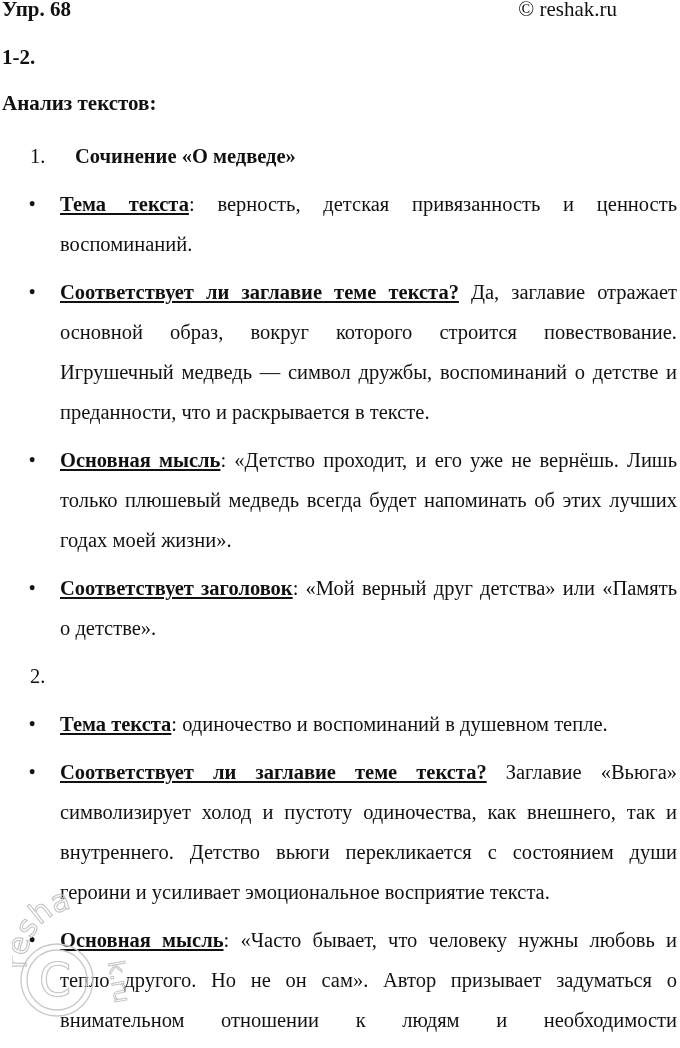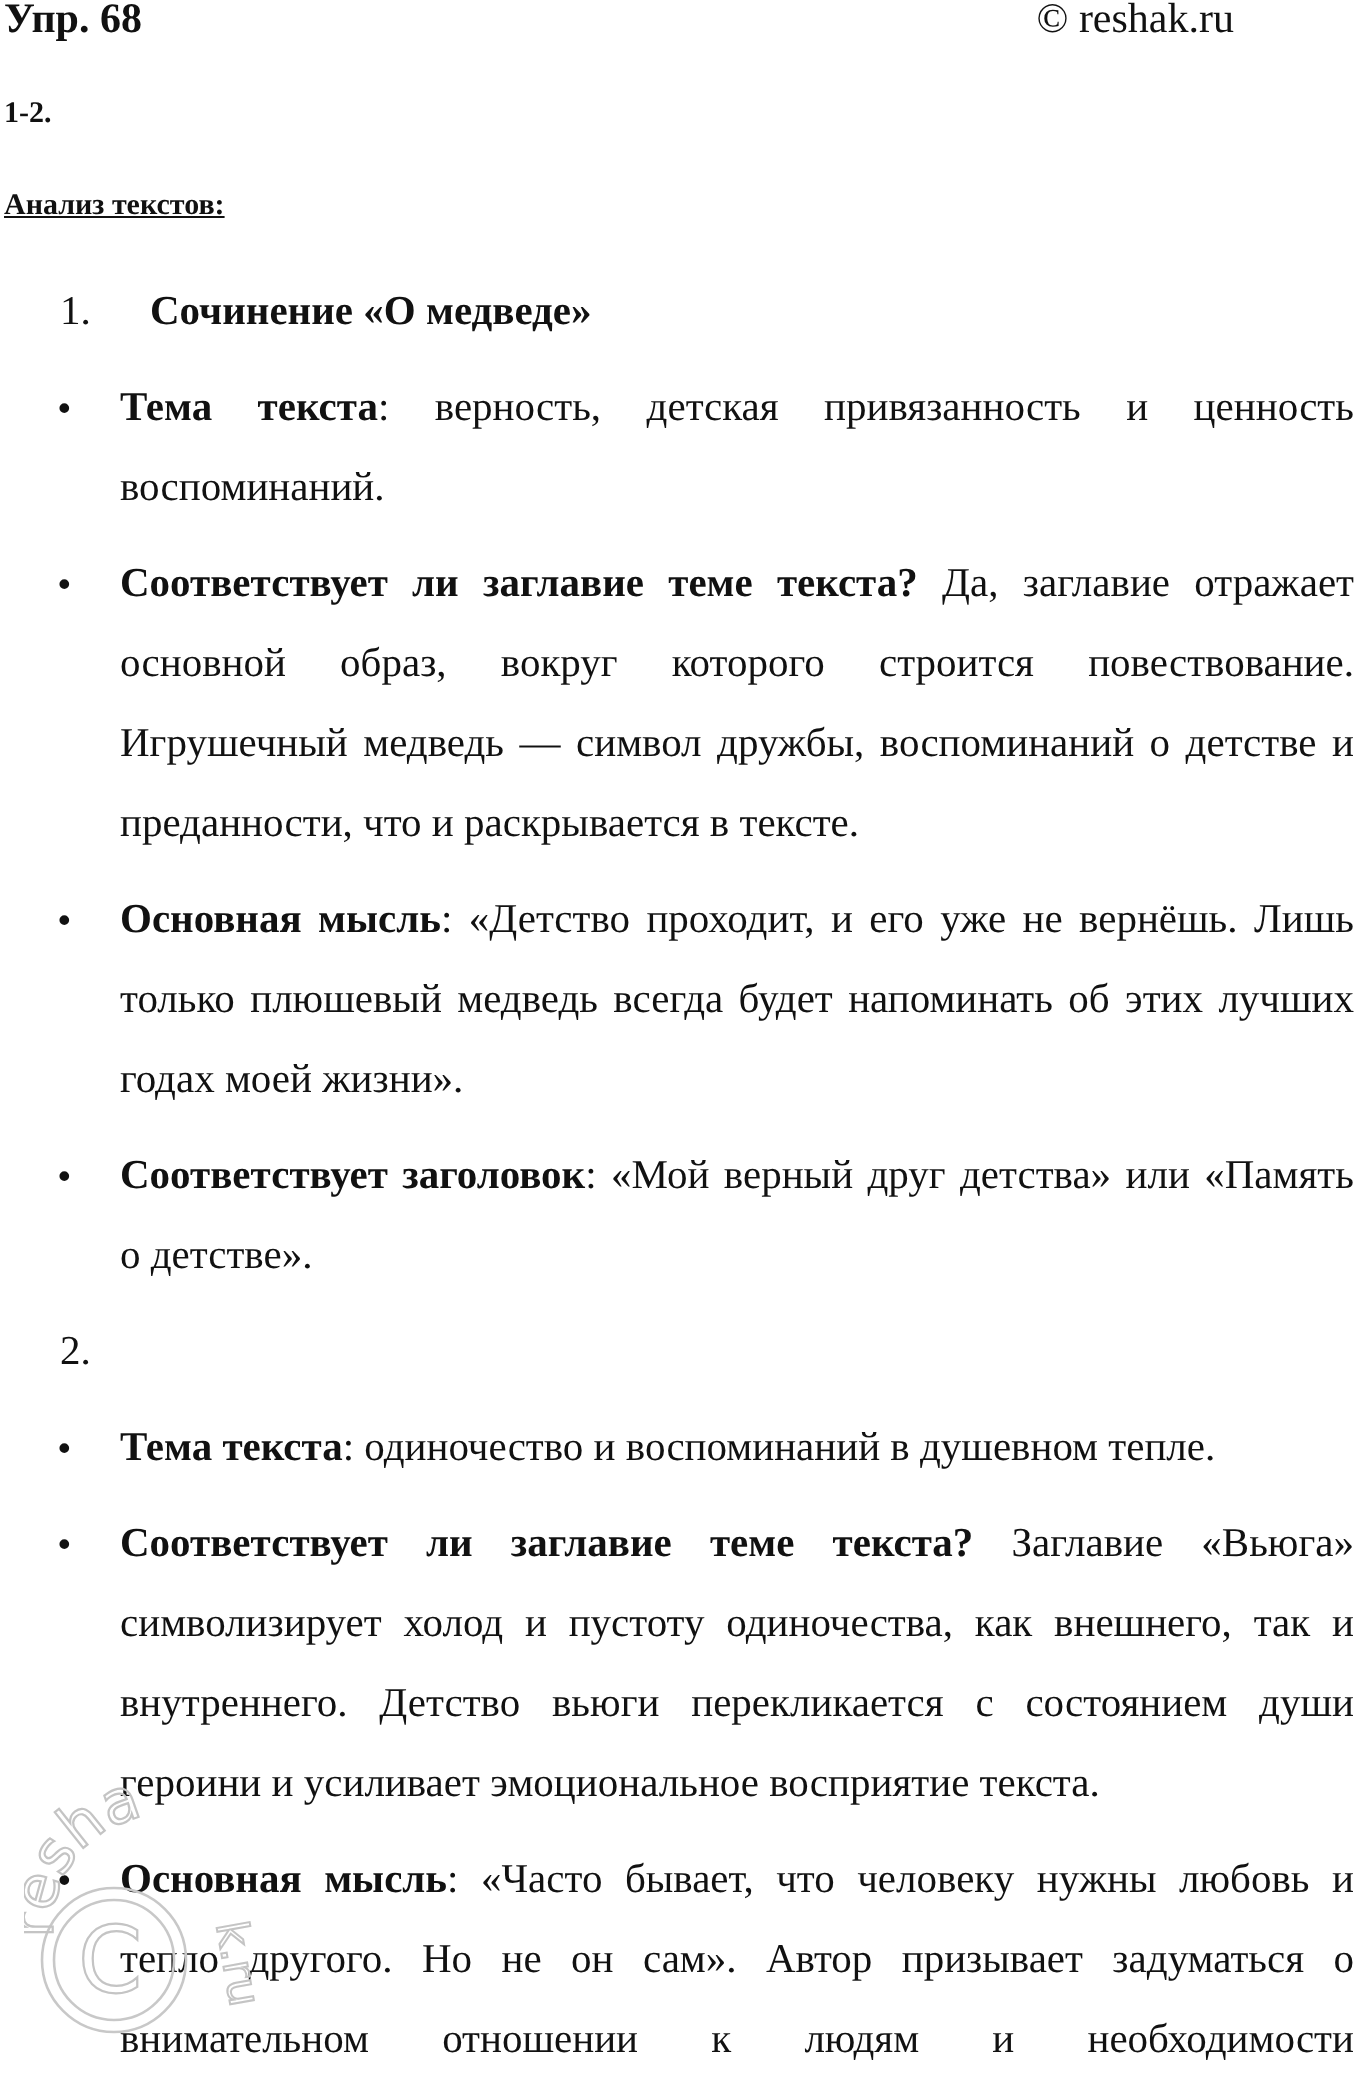--- a/index.html
+++ b/index.html
@@ -35,21 +35,21 @@
       position: absolute;
       right: 3px;
       top: -5px;
       font-size: 21px;
       line-height: 28px;
     }
     .subhead {
       position: absolute;
       left: 2px;
       font-weight: bold;
-      font-size: 15px;
+      font-size: 21px;
       line-height: 28px;
     }
     .content {
       position: absolute;
       left: 0;
       top: 136px;
       width: 680px;
     }
     .num-item {
       position: relative;
@@ -78,40 +78,41 @@
     }
     .bullet .dot {
       position: absolute;
       left: 29px;
       top: 0;
       font-size: 18px;
       font-weight: bold;
     }
     .bullet .lead {
       font-weight: bold;
+      text-decoration: underline;
     }
     .watermark {
       position: absolute;
       left: 12px;
       top: 892px;
       width: 130px;
       height: 150px;
       pointer-events: none;
     }
   </style>
 </head>
 <body>
 
 <div class="header">
   <div class="ex-title">Упр. 68</div>
   <div class="copyright">© reshak.ru</div>
 </div>
 
 <div class="subhead" style="top:43px;">1-2.</div>
-<div class="subhead" style="top:89px;text-decoration:underline;">Анализ текстов:</div>
+<div class="subhead" style="top:89px;">Анализ текстов:</div>
 
 <div class="content">
 
   <div class="num-item">
     <span class="num">1.</span>
     <span class="label">Сочинение «О медведе»</span>
   </div>
 
   <div class="bullet">
     <span class="dot">•</span><span class="lead">Тема текста</span><span>: верность, детская привязанность и ценность воспоминаний.</span>

